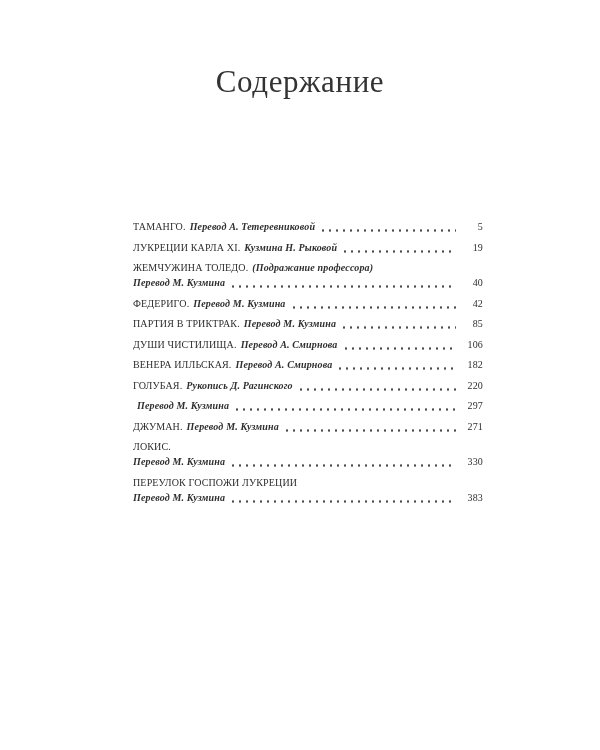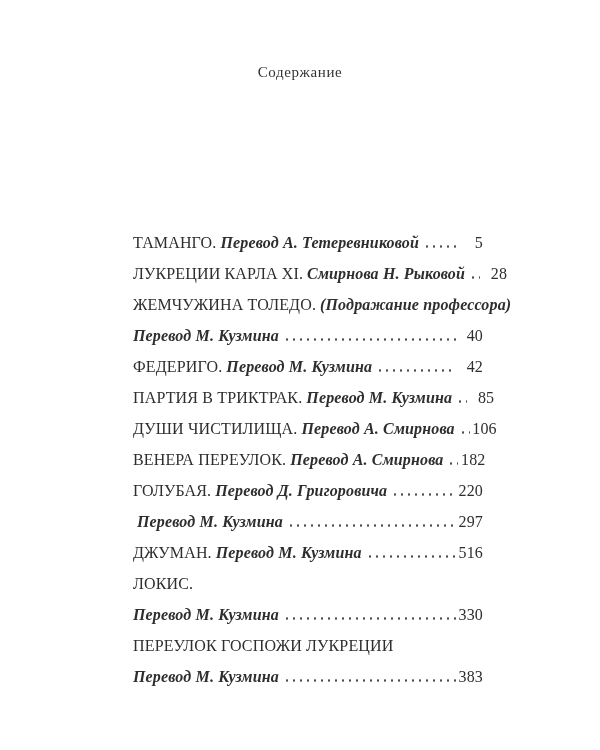--- a/index.html
+++ b/index.html
@@ -15,40 +15,39 @@
     width: 600px;
     height: 750px;
     background: #ffffff;
   }
   .title {
     position: absolute;
     top: 64px;
     left: 0;
     width: 100%;
     text-align: center;
-    font-size: 15px;
+    font-size: 31px;
     font-weight: 400;
     letter-spacing: 0.6px;
     color: #333333;
   }
   .toc {
     position: absolute;
     left: 133px;
     top: 219px;
     width: 350px;
   }
   .toc-entry { margin-bottom: 5.5px; }
   .toc-line {
     display: flex;
     align-items: flex-start;
-    font-size: 16px;
+    font-size: 10px;
     line-height: 15px;
     white-space: nowrap;
     letter-spacing: 0.15px;
-    margin-top: 16px;
   }
   .work-title { }
   .work-note, .translator { font-style: italic; font-weight: bold; }
   .gap-left { margin-left: 4px; }
   .leader {
     flex: 1 1 auto;
     min-width: 8px;
     align-self: flex-end;
     height: 3px;
     margin: 0 2px 2px 7px;
@@ -73,23 +72,23 @@
         <div class="toc-line">
           <span class="work-title">ТАМАНГО.</span>
           <span class="translator gap-left">Перевод А. Тетеревниковой</span>
           <span class="leader"></span>
           <span class="pagenum">5</span>
         </div>
       </div>
       <div class="toc-entry">
         <div class="toc-line">
           <span class="work-title">ЛУКРЕЦИИ КАРЛА XI.</span>
-          <span class="translator gap-left">Смирнова Н. Рыковой</span>
+          <span class="translator gap-left">Кузмина Н. Рыковой</span>
           <span class="leader"></span>
-          <span class="pagenum">28</span>
+          <span class="pagenum">19</span>
         </div>
       </div>
       <div class="toc-entry">
         <div class="toc-line">
           <span class="work-title">ЖЕМЧУЖИНА ТОЛЕДО.</span>
           <span class="work-note gap-left">(Подражание профессора)</span>
         </div>
         <div class="toc-line">
           <span class="translator">Перевод М. Кузмина</span>
           <span class="leader"></span>
@@ -115,47 +114,47 @@
       <div class="toc-entry">
         <div class="toc-line">
           <span class="work-title">ДУШИ ЧИСТИЛИЩА.</span>
           <span class="translator gap-left">Перевод А. Смирнова</span>
           <span class="leader"></span>
           <span class="pagenum">106</span>
         </div>
       </div>
       <div class="toc-entry">
         <div class="toc-line">
-          <span class="work-title">ВЕНЕРА ПЕРЕУЛОК.</span>
+          <span class="work-title">ВЕНЕРА ИЛЛЬСКАЯ.</span>
           <span class="translator gap-left">Перевод А. Смирнова</span>
           <span class="leader"></span>
           <span class="pagenum">182</span>
         </div>
       </div>
       <div class="toc-entry">
         <div class="toc-line">
           <span class="work-title">ГОЛУБАЯ.</span>
-          <span class="translator gap-left">Перевод Д. Григоровича</span>
+          <span class="translator gap-left">Рукопись Д. Рагинского</span>
           <span class="leader"></span>
           <span class="pagenum">220</span>
         </div>
       </div>
       <div class="toc-entry">
         <div class="toc-line">
           <span class="translator gap-left">Перевод М. Кузмина</span>
           <span class="leader"></span>
           <span class="pagenum">297</span>
         </div>
       </div>
       <div class="toc-entry">
         <div class="toc-line">
           <span class="work-title">ДЖУМАН.</span>
           <span class="translator gap-left">Перевод М. Кузмина</span>
           <span class="leader"></span>
-          <span class="pagenum">516</span>
+          <span class="pagenum">271</span>
         </div>
       </div>
       <div class="toc-entry">
         <div class="toc-line">
           <span class="work-title">ЛОКИС.</span>
         </div>
         <div class="toc-line">
           <span class="translator">Перевод М. Кузмина</span>
           <span class="leader"></span>
           <span class="pagenum">330</span>

